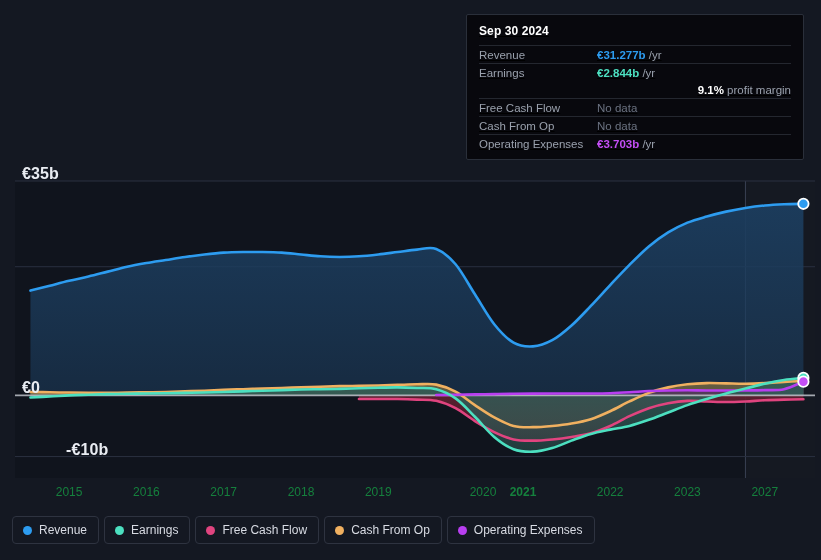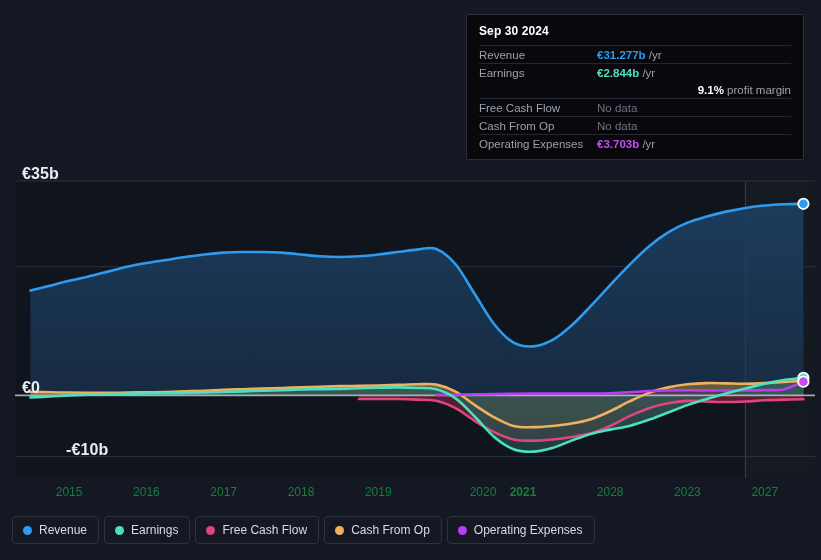--- a/index.html
+++ b/index.html
@@ -162,21 +162,21 @@
     </div>
 
   <div id="xlabels">
       <div class="xlab" style="left: 69.1063px; top: 485px;">2015</div>
       <div class="xlab" style="left: 146.401px; top: 485px;">2016</div>
       <div class="xlab" style="left: 223.696px; top: 485px; text-align: center;">2017</div>
       <div class="xlab" style="left: 300.99px; top: 485px;">2018</div>
       <div class="xlab" style="left: 378.285px; top: 485px;">2019</div>
       <div class="xlab" style="left: 451px; top: 485px; margin-left: 32px;">2020</div>
       <div class="xlab" style="left: 523px; top: 485px; font-weight: bold;">2021</div>
-      <div class="xlab" style="left: 610.169px; top: 485px;">2028</div>
+      <div class="xlab" style="left: 610.169px; top: 485px;">2022</div>
       <div class="xlab" style="left: 687.464px; top: 485px;">2023</div>
       <div class="xlab" style="left: 764.758px; top: 485px;">2027</div>
     </div>
 
   <div class="tooltip">
     <div class="tt-title">Sep 30 2024</div>
     <div id="tt-rows">
         <div class="tt-row">
           <div class="tt-key">Revenue</div>
           <div class="tt-val"><span class="tt-amt" style="color: rgb(45, 156, 240);">€31.277b</span><span class="tt-unit"> /yr</span></div>

